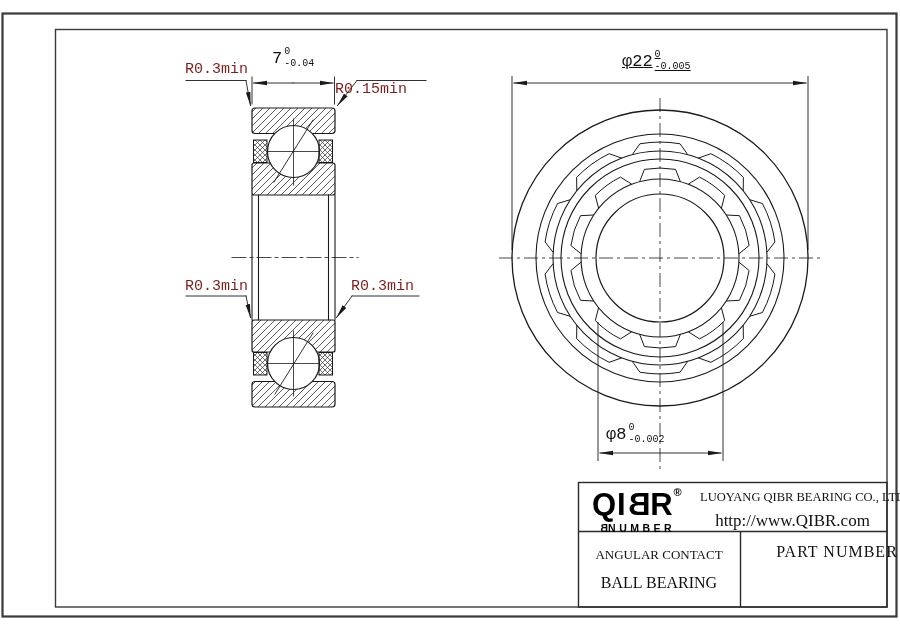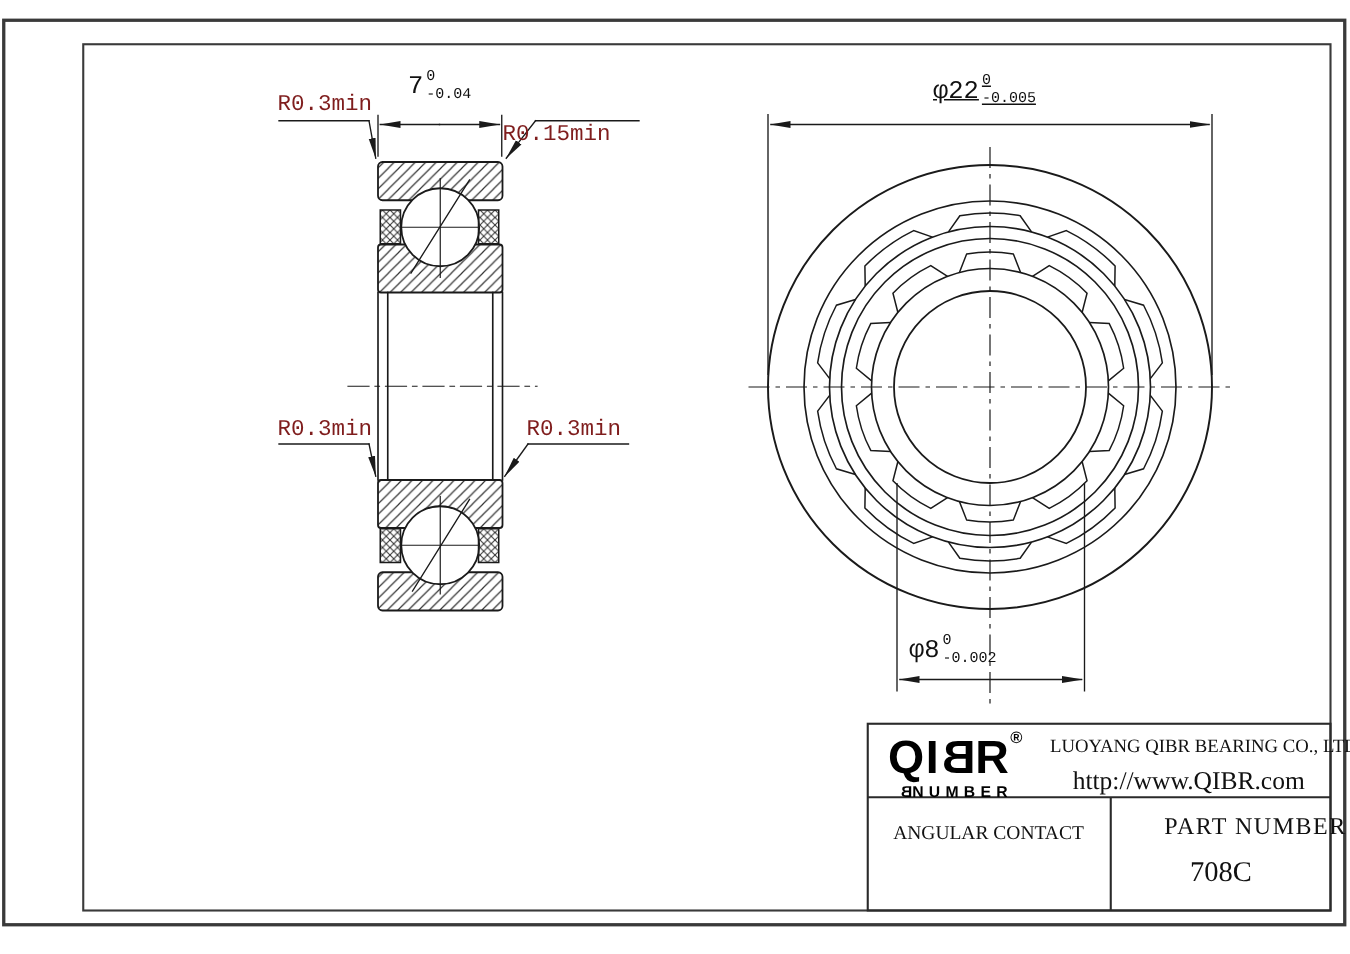--- a/index.html
+++ b/index.html
@@ -177,17 +177,17 @@
 
 <div class="txt" style="left:592px;top:489px;">
   <div class="logo-main"><span>QI</span><span class="mirror">B</span><span>R</span><span class="logo-reg">®</span></div>
   <div class="logo-sub"><span class="mirror">B</span><span>NUMBER</span></div>
 </div>
 
 <div class="txt tb-serif center" style="left:700px;top:490px;width:185px;font-size:12.5px;">LUOYANG QIBR BEARING CO., LTD</div>
 <div class="txt tb-serif center" style="left:700px;top:511px;width:185px;font-size:17px;">http://www.QIBR.com</div>
 
 <div class="txt tb-serif center" style="left:578px;top:547px;width:162px;font-size:13px;">ANGULAR CONTACT</div>
+<div class="txt tb-serif center" style="left:578px;top:574px;width:162px;font-size:16px;">BALL BEARING</div>
 
 <div class="txt tb-serif center" style="left:764px;top:543px;width:146px;font-size:16px;letter-spacing:1px;">PART NUMBER</div>
-<div class="txt tb-serif center" style="left:741px;top:571px;width:146px;font-size:19px;">708C</div>
 
 </div>
 
 </body></html>

